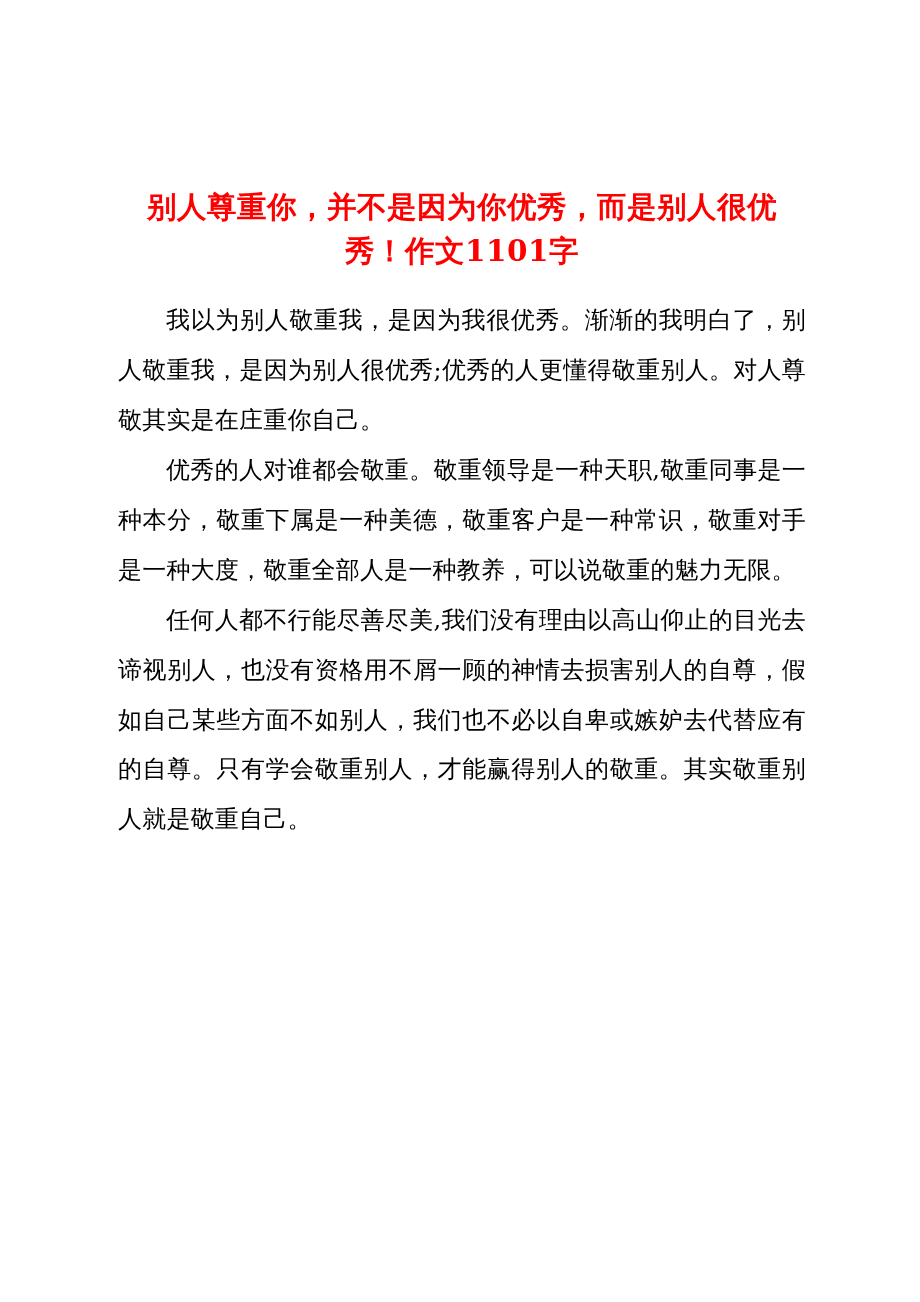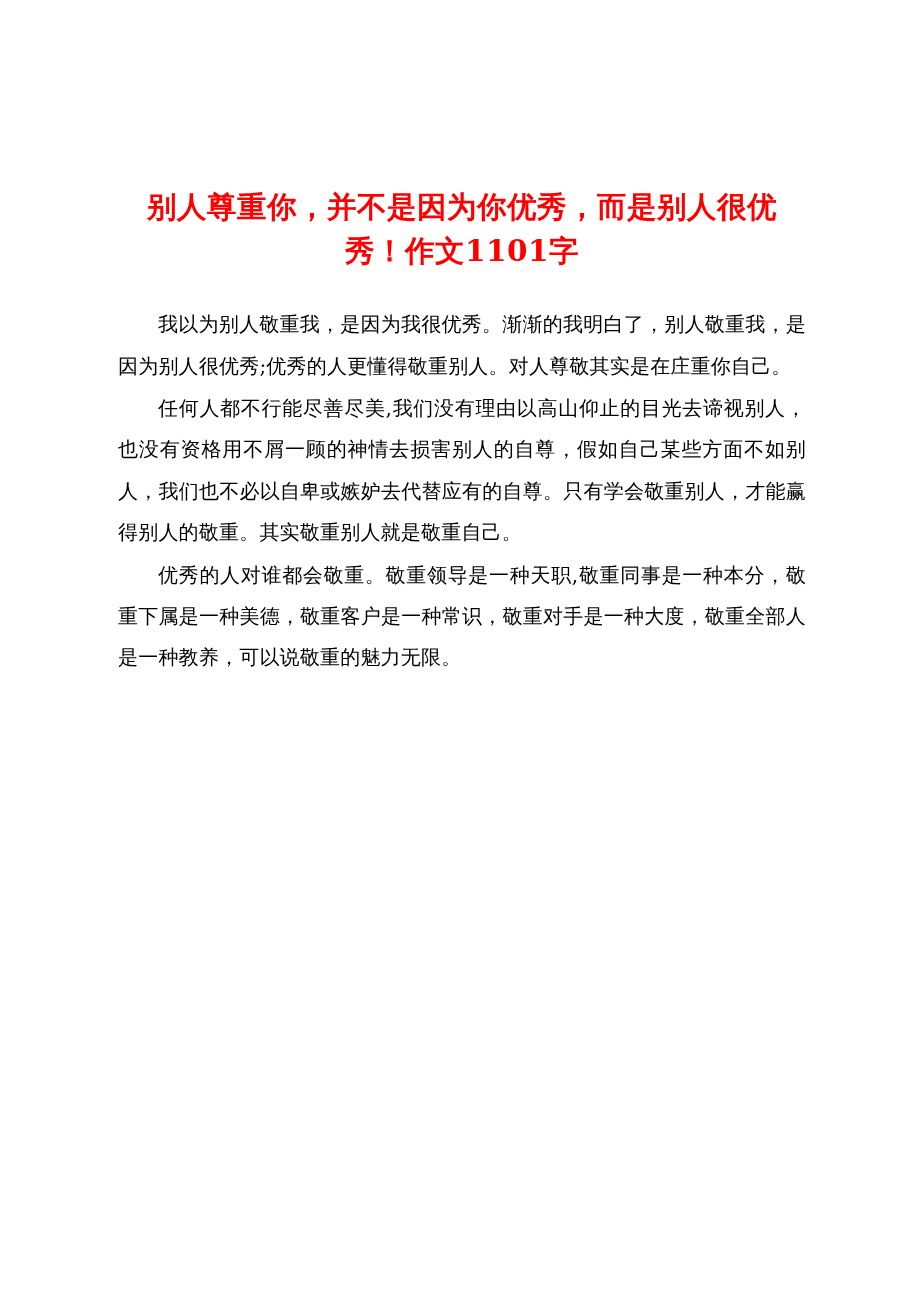--- a/index.html
+++ b/index.html
@@ -27,37 +27,37 @@
     top: 185px;
     width: 688px;
   }
   .doc-title {
     color: #ff0000;
     font-size: 29.5px;
     font-weight: bold;
     line-height: 1.48;
     text-align: center;
     letter-spacing: 0.5px;
-    margin: 0 0 32px 0;
+    margin: 0 0 24px 0;
     font-family: "DejaVu Serif", "Liberation Serif", serif;
   }
   .para {
-    font-size: 20px;
+    font-size: 24px;
     line-height: 2.07;
     text-align: justify;
     text-justify: inter-ideograph;
     text-indent: 2em;
     margin: 0 0 1px 0;
     letter-spacing: 0.2px;
     font-family: "DejaVu Serif", "Liberation Serif", serif;
   }
 </style>
 </head>
 <body>
 
 <div class="page">
   <div class="doc-body">
     <h1 class="doc-title">别人尊重你，并不是因为你优秀，而是别人很优秀！作文1101字</h1>
     <p class="para">我以为别人敬重我，是因为我很优秀。渐渐的我明白了，别人敬重我，是因为别人很优秀;优秀的人更懂得敬重别人。对人尊敬其实是在庄重你自己。</p>
+    <p class="para">优秀的人对谁都会敬重。敬重领导是一种天职,敬重同事是一种本分，敬重下属是一种美德，敬重客户是一种常识，敬重对手是一种大度，敬重全部人是一种教养，可以说敬重的魅力无限。</p>
     <p class="para">任何人都不行能尽善尽美,我们没有理由以高山仰止的目光去谛视别人，也没有资格用不屑一顾的神情去损害别人的自尊，假如自己某些方面不如别人，我们也不必以自卑或嫉妒去代替应有的自尊。只有学会敬重别人，才能赢得别人的敬重。其实敬重别人就是敬重自己。</p>
-    <p class="para">优秀的人对谁都会敬重。敬重领导是一种天职,敬重同事是一种本分，敬重下属是一种美德，敬重客户是一种常识，敬重对手是一种大度，敬重全部人是一种教养，可以说敬重的魅力无限。</p>
   </div>
 </div>
 
 </body></html>

